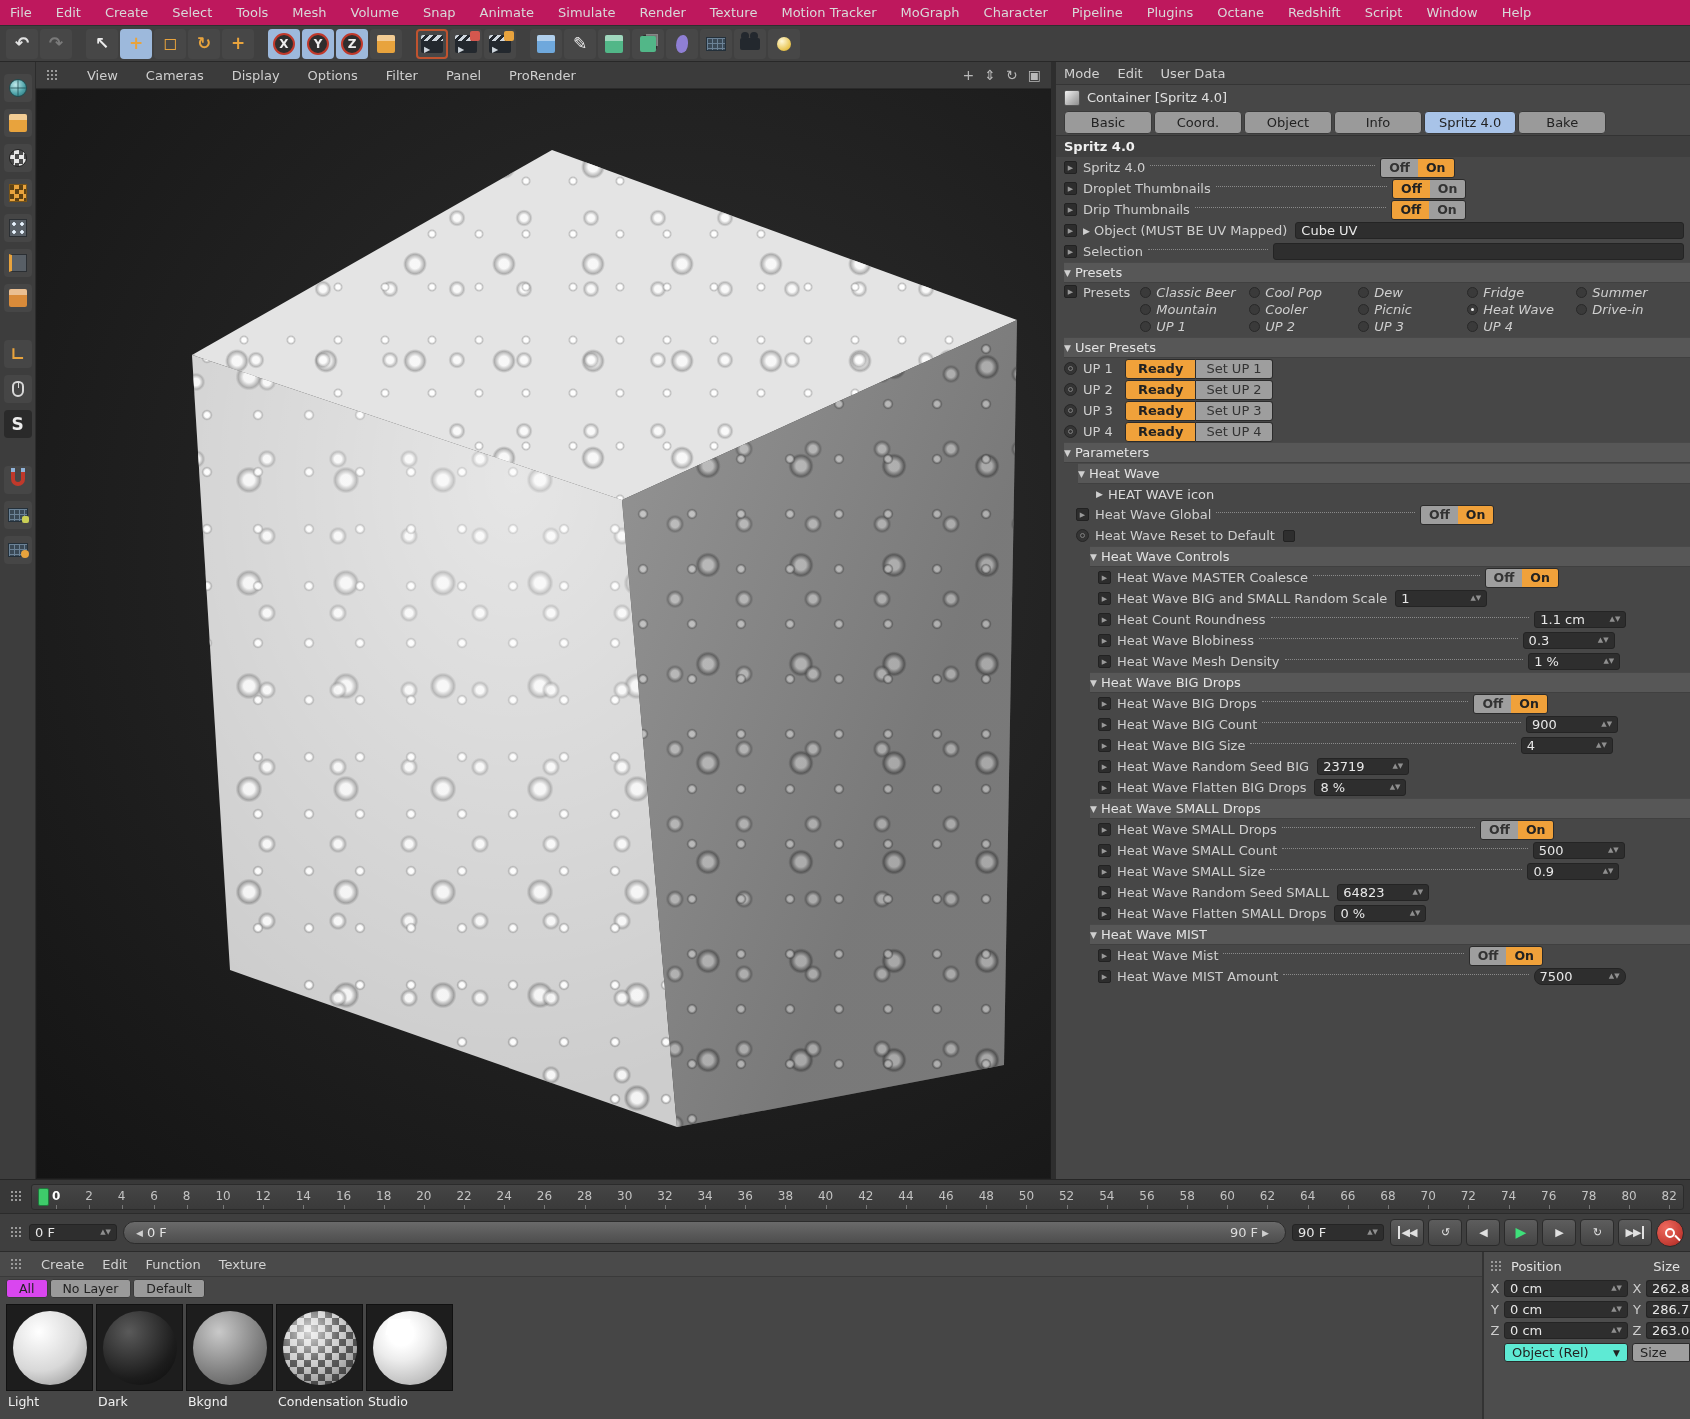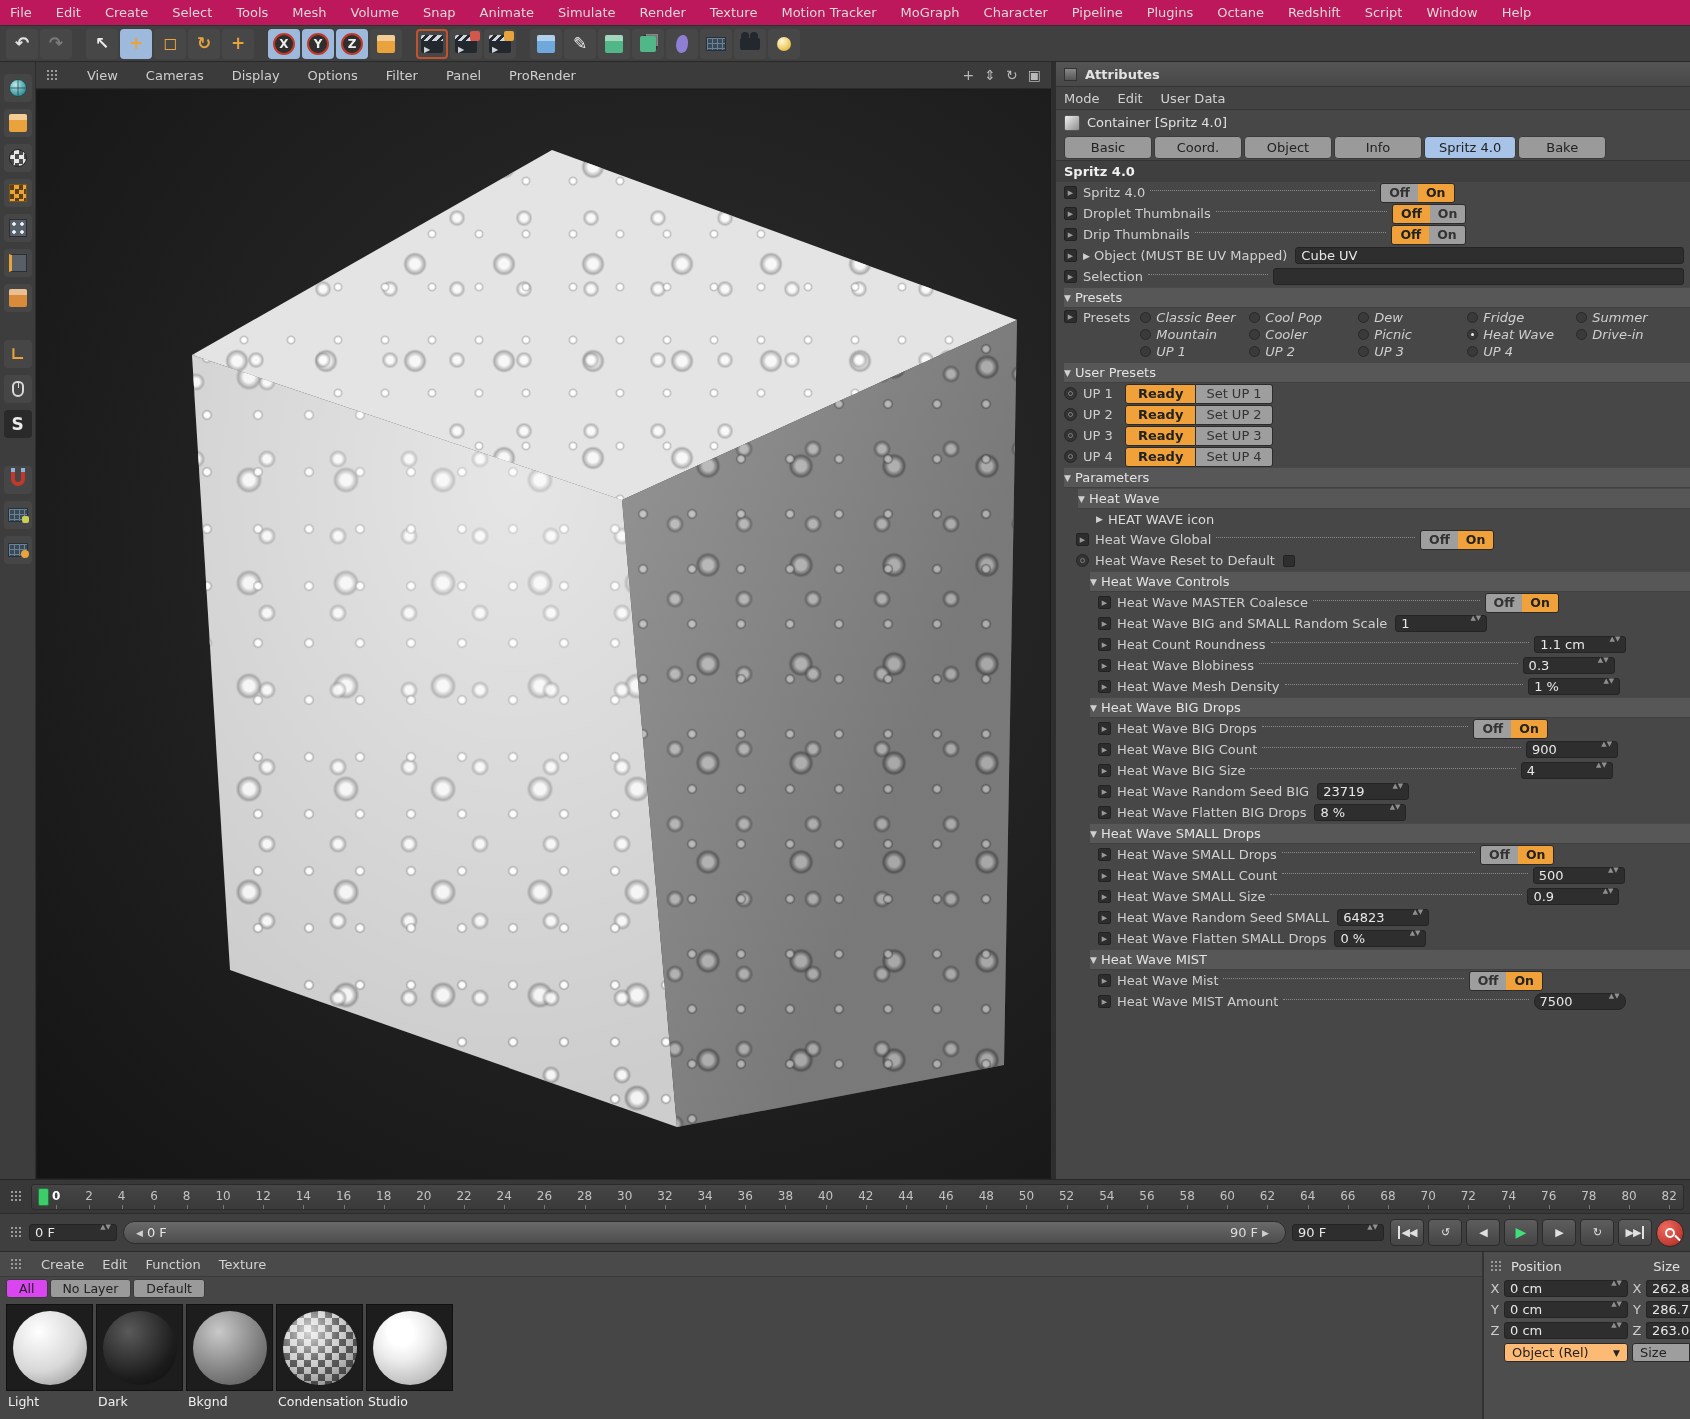--- a/index.html
+++ b/index.html
@@ -145,21 +145,21 @@
   .leader { flex:1; border-bottom:1px dotted #8a8a8a; margin:0 5px 4px 5px; min-width:6px; }
   .nogap { width:8px; }
   .toggle { display:inline-flex; border-radius:3px; overflow:hidden; border:1px solid #2b2b2b;
     font-weight:bold; font-size:12.5px; flex:none; }
   .toggle span { padding:1px 8px 2px; }
   .tg-off-on .off { background:#9e9e9e; color:#333; }
   .tg-off-on .on { background:#f0a13a; color:#222; }
   .tg-on-off .off { background:#f0a13a; color:#222; }
   .tg-on-off .on { background:#9e9e9e; color:#333; }
   .field { background:#2e2e2e; border:1px solid #242424; border-radius:3px; color:#e8e8e8;
-    height:17px; display:flex; padding:0 5px; gap:4px; flex:none; }
+    height:17px; display:flex; align-items:center; padding:0 5px; gap:4px; flex:none; }
   .field .spin { margin-left:auto; color:#8f8f8f; font-size:7px; line-height:.8; display:flex;
     flex-direction:column; align-items:center; }
   .field.wide { flex:1; }
   .chk { width:12px; height:12px; background:#2e2e2e; border:1px solid #222; border-radius:2px; flex:none; }
   .radios { display:grid; grid-template-columns:repeat(5,109px); row-gap:2px; }
   .radio-opt { display:flex; align-items:center; gap:5px; color:#cfcfcf;font-style:italic; }
   .rdot { width:11px; height:11px; border-radius:50%; background:#3a3a3a; border:1px solid #292929;
     position:relative; flex:none; }
   .rdot.sel:after { content:""; position:absolute; inset:3px; border-radius:50%; background:#ededed; }
   .btn-ready { background:#f0a13a; color:#222; font-weight:bold; padding:1px 12px 2px;
@@ -225,21 +225,21 @@
   .mat-name { color:#f0f0f0; font-size:12.5px; padding:3px 2px 0; white-space:nowrap; overflow:hidden; }
   
   .coords { width:208px; background:#4d4d4d; border-left:2px solid #333; padding:4px 0 0 6px;
     display:flex; flex-direction:column; gap:4px; overflow:hidden; }
   .co-head { display:flex; align-items:center; gap:8px; color:#e0e0e0; height:20px; }
   .co-head .sz { margin-left:auto; padding-right:10px; }
   .co-row { display:flex; align-items:center; gap:4px; }
   .co-axis { width:10px; color:#cdcdcd; text-align:center; flex:none; }
   .co-field-pos { width:124px; }
   .co-field-size { width:58px; border-radius:3px 0 0 3px; border-right:none; }
-  .co-dd { width:124px; background:#fdba74; color:#222; border:1px solid #2b2b2b; border-radius:3px;
+  .co-dd { width:124px; background:#5eead4; color:#222; border:1px solid #2b2b2b; border-radius:3px;
     height:19px; display:flex; align-items:center; padding:0 7px; margin-left:14px; }
   .co-dd .car { margin-left:auto; font-size:9px; }
   .co-szbtn { width:58px; background:#9e9e9e; color:#222; border:1px solid #2b2b2b;
     border-radius:3px 0 0 3px; height:19px; display:flex; align-items:center; padding:0 7px; }
 </style>
 </head>
 <body>
 
 <div class="menubar" id="menubar">
     <span>File</span>
@@ -415,24 +415,20 @@
         <div class="face face-top"></div>
         <div class="face face-left"></div>
         <div class="face face-right"></div>
       </div>
     </div>
   </div>
 
   <div class="vp-divider"></div>
 
   <div class="attr">
-    <div class="attr-title">
-      <span class="sq"></span>
-      <span>Attributes</span>
-    </div>
     <div class="attr-menu" id="attrmenu">
         <span>Mode</span>
         <span>Edit</span>
         <span>User Data</span>
       </div>
     <div class="attr-obj">
       <span class="obj-cube"></span>
       <span>Container [Spritz 4.0]</span>
     </div>
     <div class="attr-tabs" id="attrtabs">

